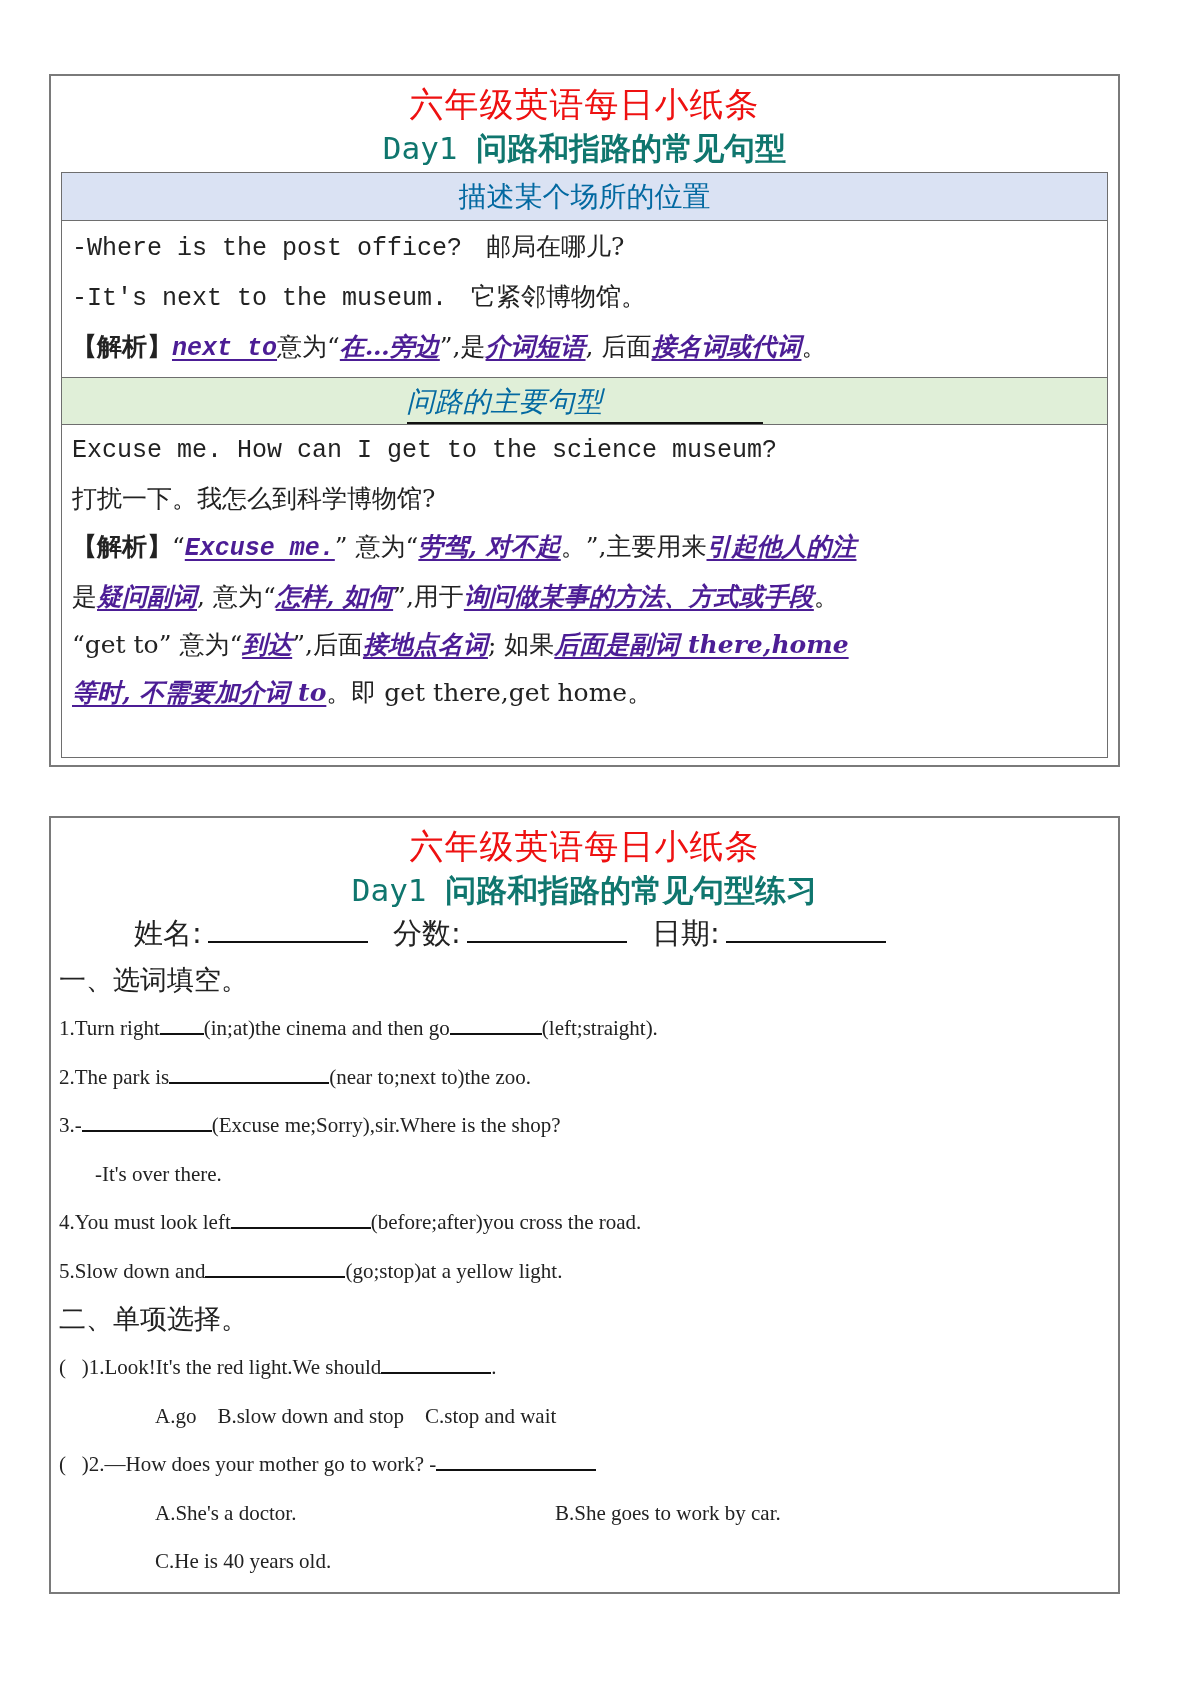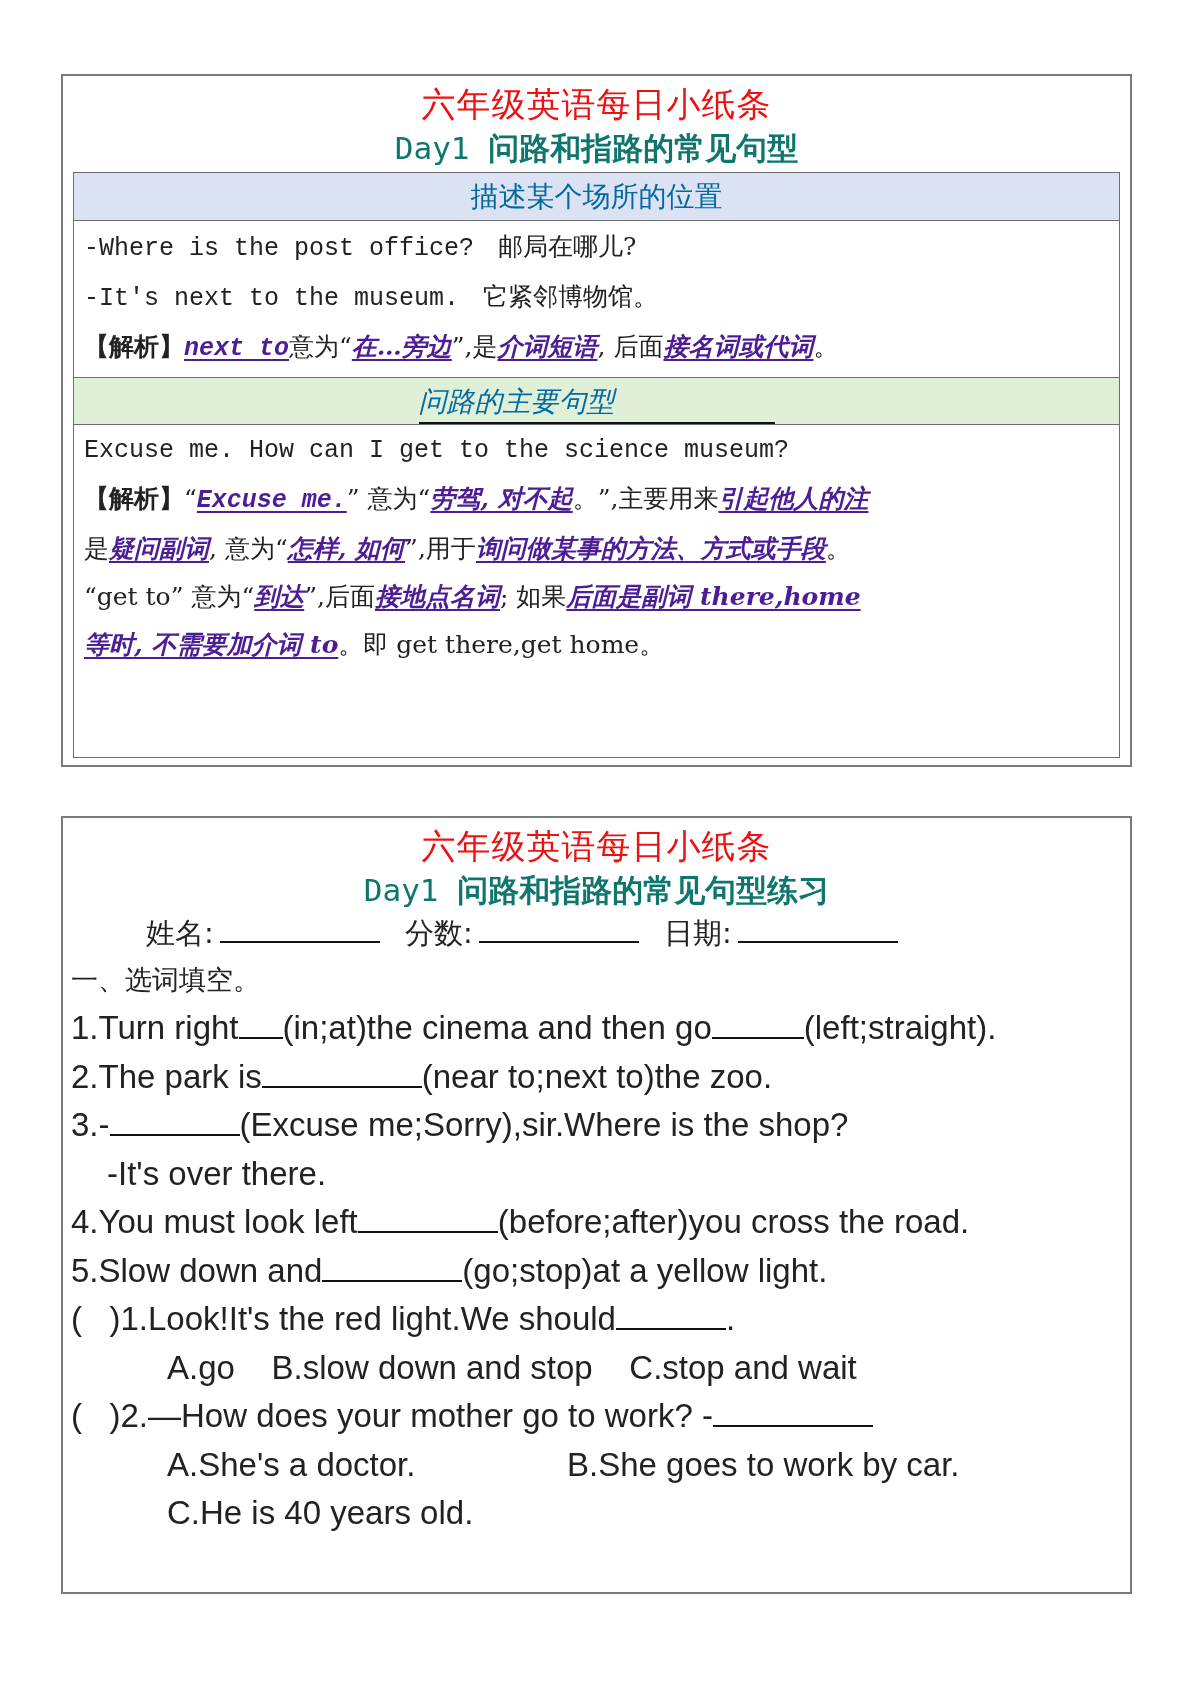--- a/index.html
+++ b/index.html
@@ -1,35 +1,35 @@
 <!DOCTYPE html>
 <html><head>
 <meta charset="utf-8">
 <style>
   html, body { margin:0; padding:0; background:#ffffff; }
   body { width:1191px; height:1684px; position:relative; overflow:hidden;
          font-family:"DejaVu Serif","Liberation Serif",serif; color:#222; }
-  .card { position:absolute; left:61px; width:1071px; border:2px solid #7a7a7a; background:#fff; box-sizing:border-box; }
+  .card { position:absolute; left:49px; width:1071px; border:2px solid #7a7a7a; background:#fff; box-sizing:border-box; }
   #card1 { top:74px; height:693px; }
   #card2 { top:816px; height:778px; }
   .title-red { text-align:center; color:#ee1111; font-size:34px; font-family:"DejaVu Sans","Liberation Sans",sans-serif; line-height:40px; margin-top:8px; letter-spacing:1px;}
   .title-main { text-align:center; color:#0f766e; font-size:31px; font-family:"DejaVu Sans Mono","Liberation Mono",monospace; line-height:40px; margin-top:4px; }
   .title-main span.cn { font-family:"DejaVu Sans","Liberation Sans",sans-serif; font-weight:bold; }
   .tbl { position:absolute; left:10px; right:10px; border:1.5px solid #6e6e6e; box-sizing:border-box; }
   #tbl1 { top:96px; height:586px; }
   .hdr { height:48px; line-height:48px; text-align:center; font-size:28px; font-family:"DejaVu Sans","Liberation Sans",sans-serif; color:#0369a1; border-bottom:1.5px solid #6e6e6e; box-sizing:border-box;}
   .hdr.blue { background:#dae2f3; }
   .hdr.green { background:#e0efd8; border-top:1.5px solid #6e6e6e;font-style:italic; }
   .hdr .ul { display:inline-block; border-bottom:2px solid #111; padding:0 0px; line-height:40px; }
   .body { padding:2px 10px 4px 10px; }
   .ln { font-size:25px; line-height:48px; white-space:nowrap; font-family:"DejaVu Serif","Liberation Serif",serif; }
   .mono { font-family:"Liberation Mono","DejaVu Sans Mono",monospace; }
   .em { font-style:italic; text-decoration:underline; text-decoration-thickness:2px; text-underline-offset:4px; color:#4c1d95; font-weight:600;}
   .bk { font-weight:bold; }
-  .q-line { font-size:33px; line-height:48.5px; white-space:nowrap; padding-left:8px; font-family:Liberation Sans, sans-serif; }
+  .q-line { font-size:21px; line-height:48.5px; white-space:nowrap; padding-left:8px; font-family:Liberation Serif, serif; }
   .blank { display:inline-block; border-bottom:2px solid #111; height:22px; vertical-align:baseline; }
   .form-row { text-align:left; padding-left:83px; font-size:29px; line-height:46px; font-family:"DejaVu Sans","Liberation Sans",sans-serif; margin-top:0px;}
   .form-row .lbl { margin-right:6px; }
   .form-row .blank { width:160px; margin-right:16px; height:24px; }
   .sec { font-size:27px; line-height:48px; padding-left:8px; font-family:Liberation Serif, serif; }
   .opt { padding-left:104px; }
 </style>
 </head>
 <body>
 
@@ -54,20 +54,21 @@
       <div class="ln">
         <span class="bk">【解析】</span><span class="em mono">next to</span><span>意为“</span><span class="em">在…旁边</span><span>”,是</span><span class="em">介词短语</span><span>, 后面</span><span class="em">接名词或代词</span><span>。</span>
       </div>
     </div>
 
     <div class="hdr green">
       <span class="ul" style="padding-right:160px;">问路的主要句型</span>
     </div>
     <div class="body">
       <div class="ln mono">Excuse me. How can I get to the science museum?</div>
+      <div class="ln">打扰一下。我怎么到科学博物馆?</div>
       <div class="ln">
         <span class="bk">【解析】</span><span>“</span><span class="em mono">Excuse me.</span><span>” 意为“</span><span class="em">劳驾, 对不起</span><span>。”,主要用来</span><span class="em">引起他人的注</span>
       </div>
       <div class="ln">
         <span>是</span><span class="em">疑问副词</span><span>, 意为“</span><span class="em">怎样, 如何</span><span>”,用于</span><span class="em">询问做某事的方法、方式或手段</span><span>。</span>
       </div>
       <div class="ln">
         <span>“get to” 意为“</span><span class="em">到达</span><span>”,后面</span><span class="em">接地点名词</span><span>; 如果</span><span class="em">后面是副词 there,home</span>
       </div>
       <div class="ln">
@@ -102,20 +103,21 @@
   <div class="q-line" style="padding-left:44px">
     <span>-It's over there.</span>
   </div>
   <div class="q-line">
     <span>4.You must look left</span><span class="blank" style="width:140px"></span><span>(before;after)you cross the road.</span>
   </div>
   <div class="q-line">
     <span>5.Slow down and</span><span class="blank" style="width:140px"></span><span>(go;stop)at a yellow light.</span>
   </div>
 
+  <div class="sec">二、单项选择。</div>
   <div class="q-line">
     <span style="white-space:pre">(   )</span><span>1.Look!It's the red light.We should</span><span class="blank" style="width:110px"></span><span>.</span>
   </div>
   <div class="q-line opt">
     <span>A.go</span>&nbsp;&nbsp;&nbsp;
     <span>B.slow down and stop</span>&nbsp;&nbsp;&nbsp;
     <span>C.stop and wait</span>
   </div>
   <div class="q-line">
     <span style="white-space:pre">(   )</span><span>2.—How does your mother go to work? -</span><span class="blank" style="width:160px"></span>

